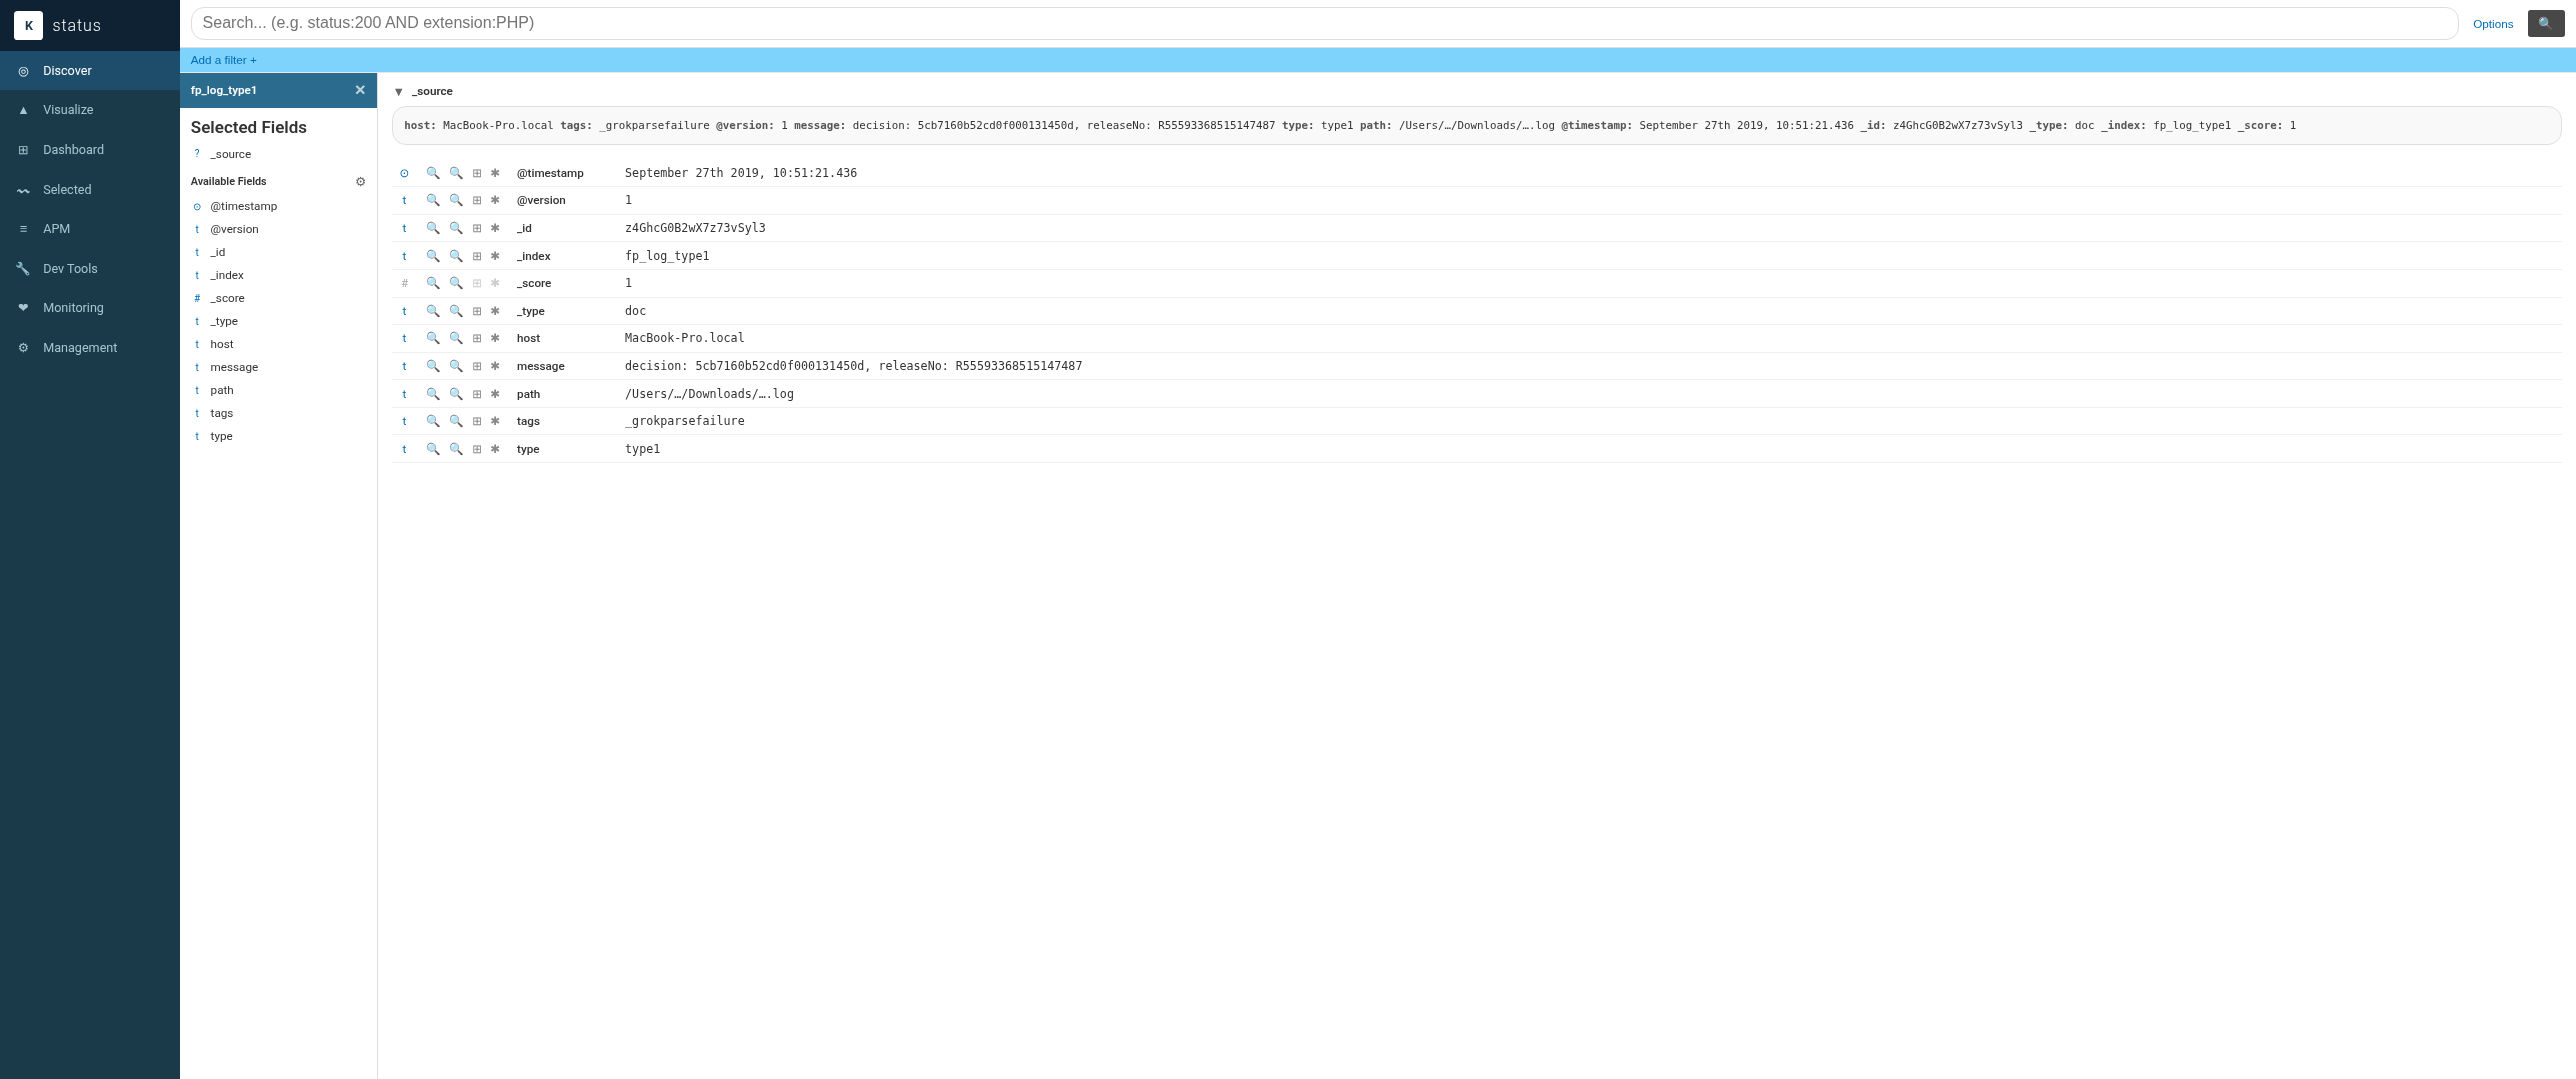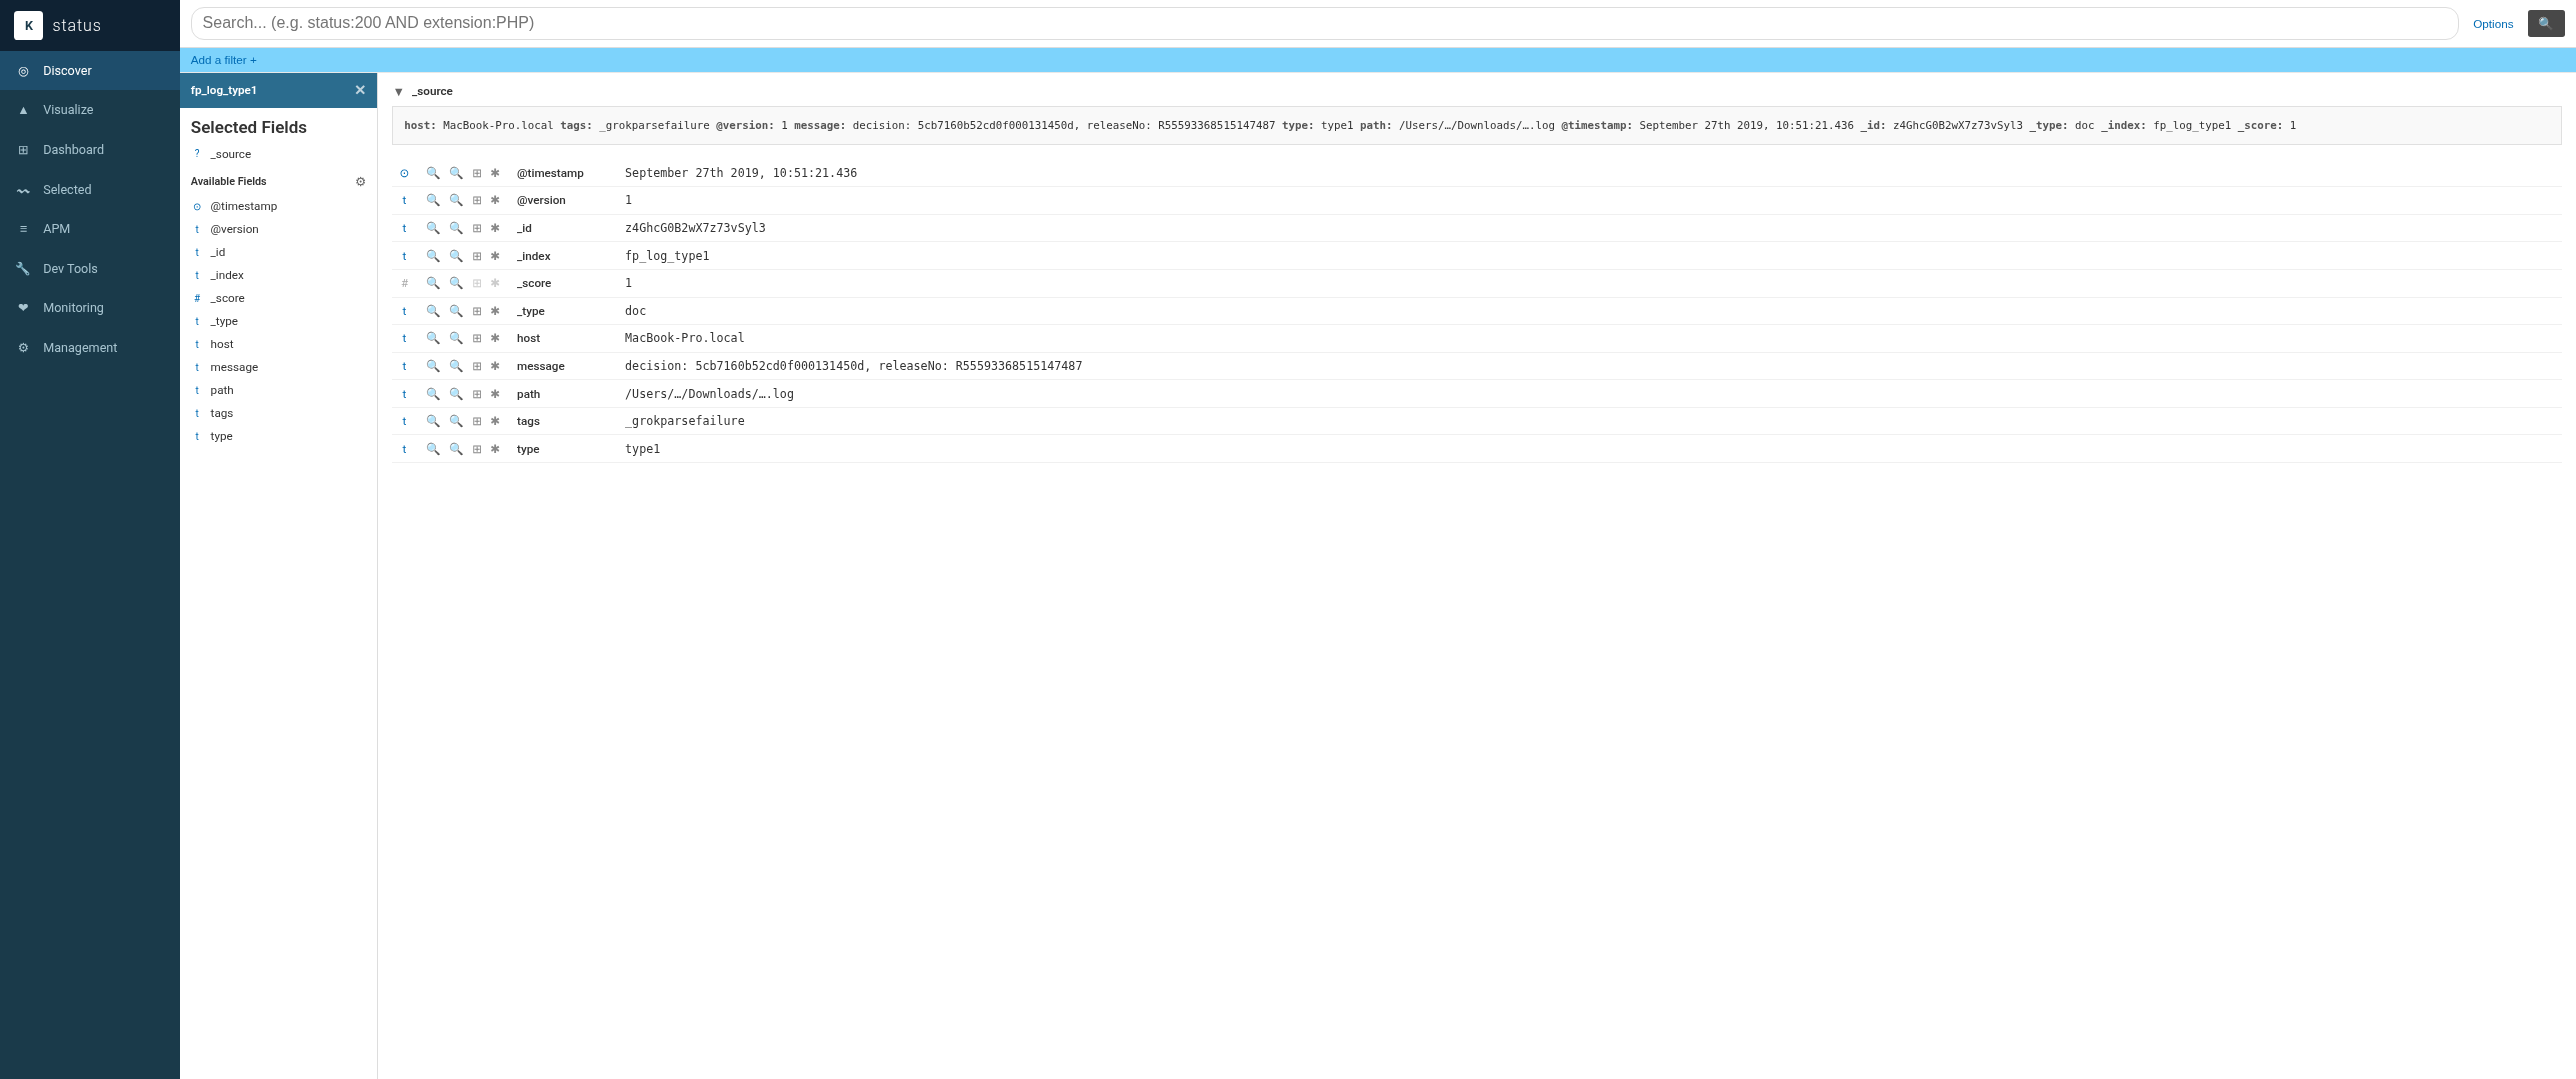--- a/index.html
+++ b/index.html
@@ -202,21 +202,21 @@
       font-size: 12.6px;
     }
     .source-label {
       color: #333;
       font-weight: 600;
       font-size: 11.7px;
     }
     .source-content {
       background: #f9f9f9;
       border: 0.9px solid #e0e0e0;
-      border-radius: 0;
+      border-radius: 14px;
       padding: 9px 10.8px;
       font-size: 10.8px;
       line-height: 1.8;
       color: #333;
       margin-bottom: 14.4px;
       font-family: monospace;
     }
     .field-key { color: #555; font-weight: 600; }
 
     

